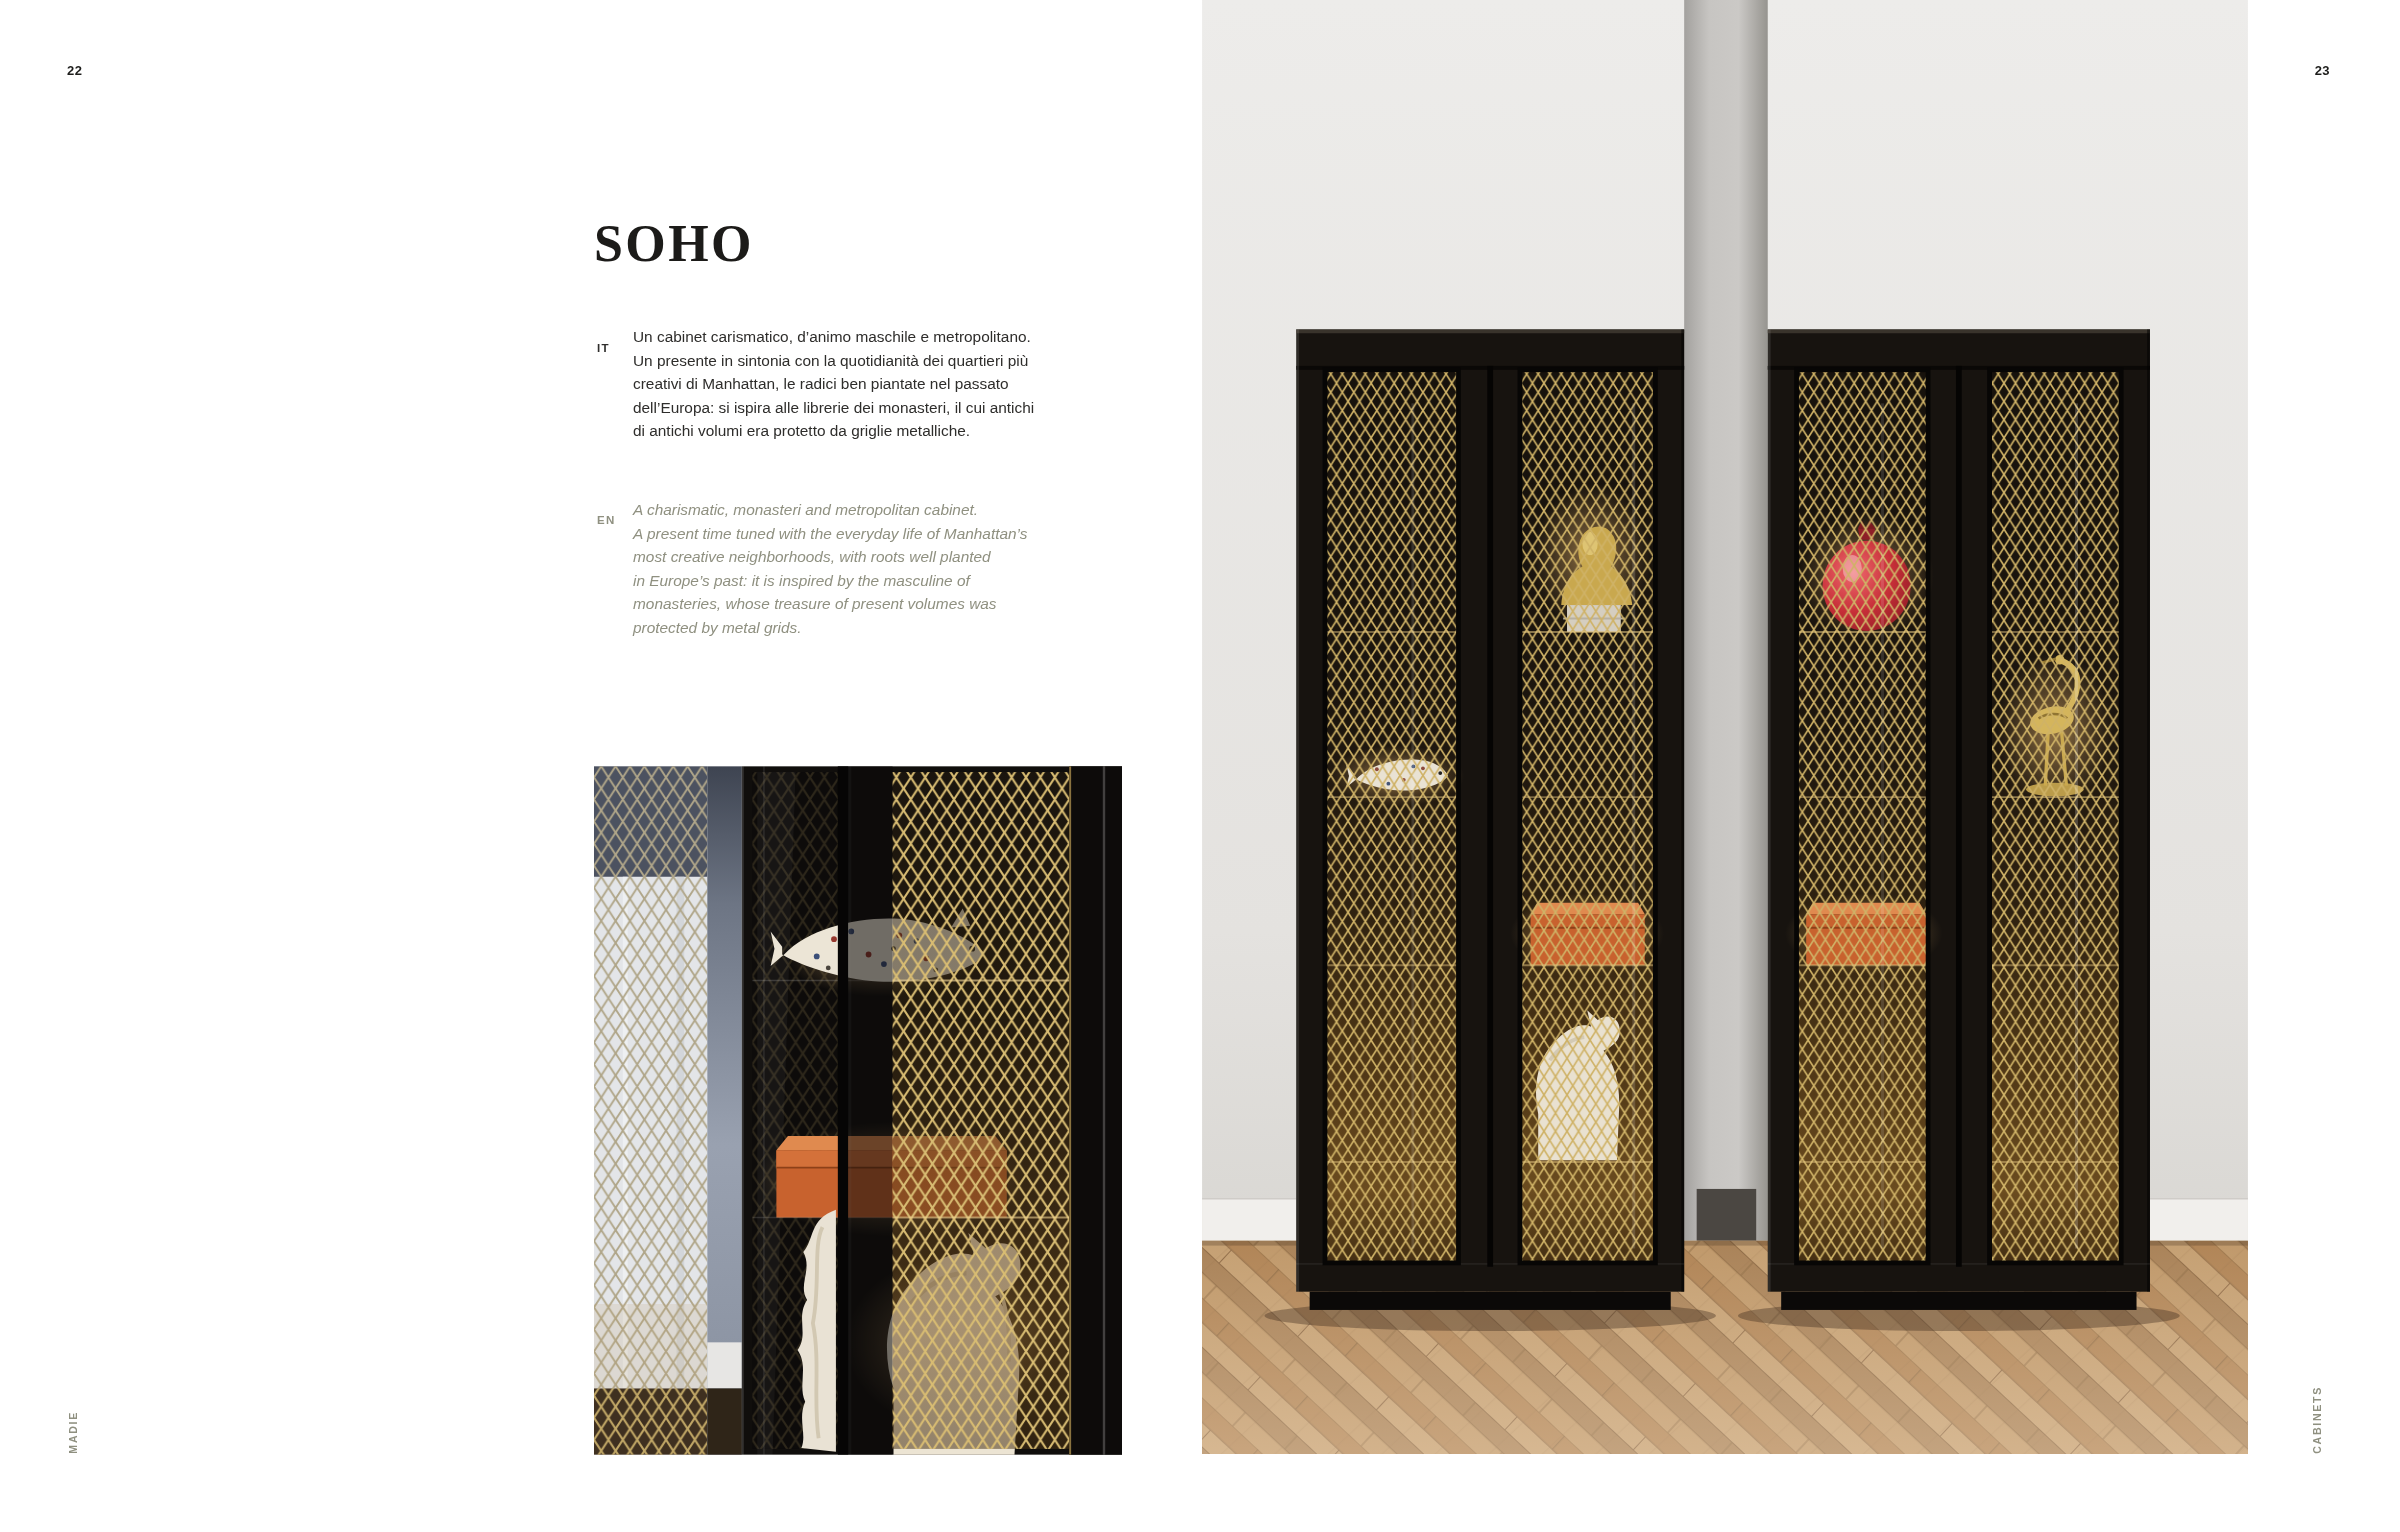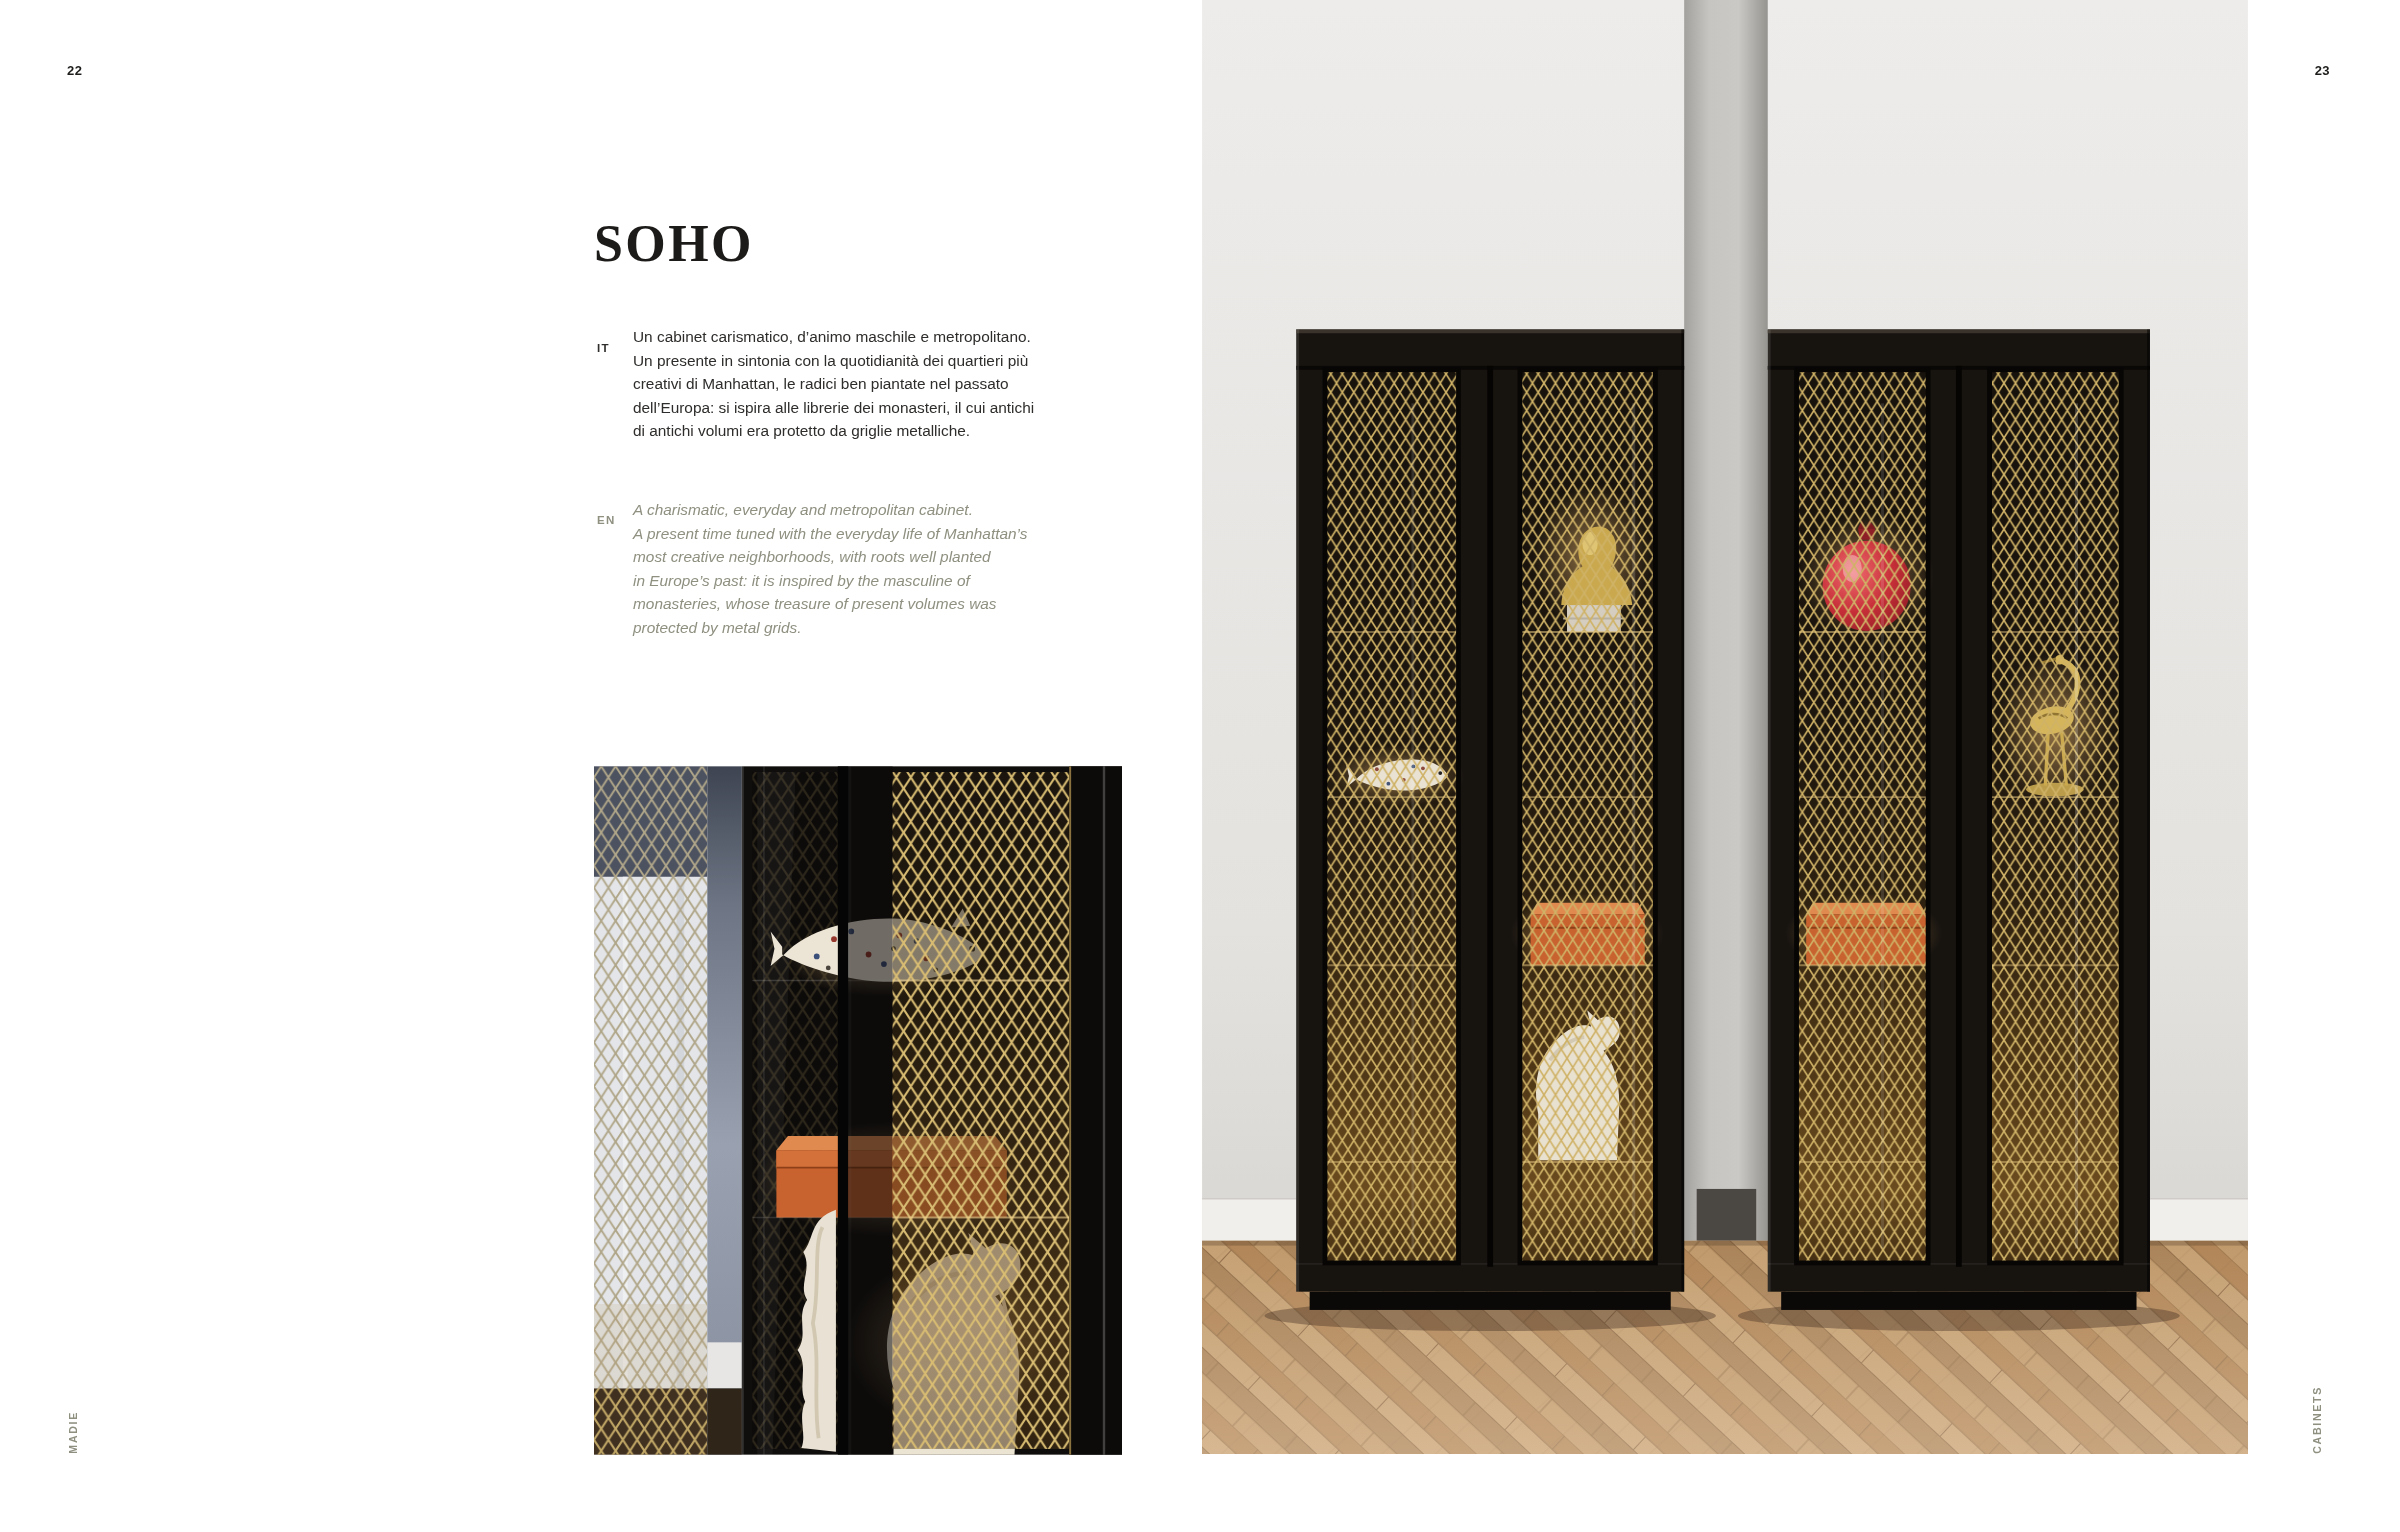--- a/index.html
+++ b/index.html
@@ -36,21 +36,21 @@
 <div class="para" id="it-para">
   <div class="ln">Un cabinet carismatico, d’animo maschile e metropolitano.</div>
   <div class="ln">Un presente in sintonia con la quotidianità dei quartieri più</div>
   <div class="ln">creativi di Manhattan, le radici ben piantate nel passato</div>
   <div class="ln">dell’Europa: si ispira alle librerie dei monasteri, il cui antichi</div>
   <div class="ln">di antichi volumi era protetto da griglie metalliche.</div>
 </div>
 
 <div class="lang" id="en-label">EN</div>
 <div class="para" id="en-para">
-  <div class="ln">A charismatic, everyday and metropolitan cabinet.</div>
+  <div class="ln">A charismatic, monasteri and metropolitan cabinet.</div>
   <div class="ln">A present time tuned with the everyday life of Manhattan’s</div>
   <div class="ln">most creative neighborhoods, with roots well planted</div>
   <div class="ln">in Europe’s past: it is inspired by the masculine of</div>
   <div class="ln">monasteries, whose treasure of present volumes was</div>
   <div class="ln">protected by metal grids.</div>
 </div>
 
 <svg class="photo" id="photo-left" role="img" width="528" height="689" viewBox="0 0 550 717" xmlns="http://www.w3.org/2000/svg" aria-label="Close-up of SOHO cabinet: brass mesh doors over glass, fish sculpture, orange box and white sculptures on shelves">
   <defs>
     <pattern id="meshC" width="15" height="23" patternUnits="userSpaceOnUse">

